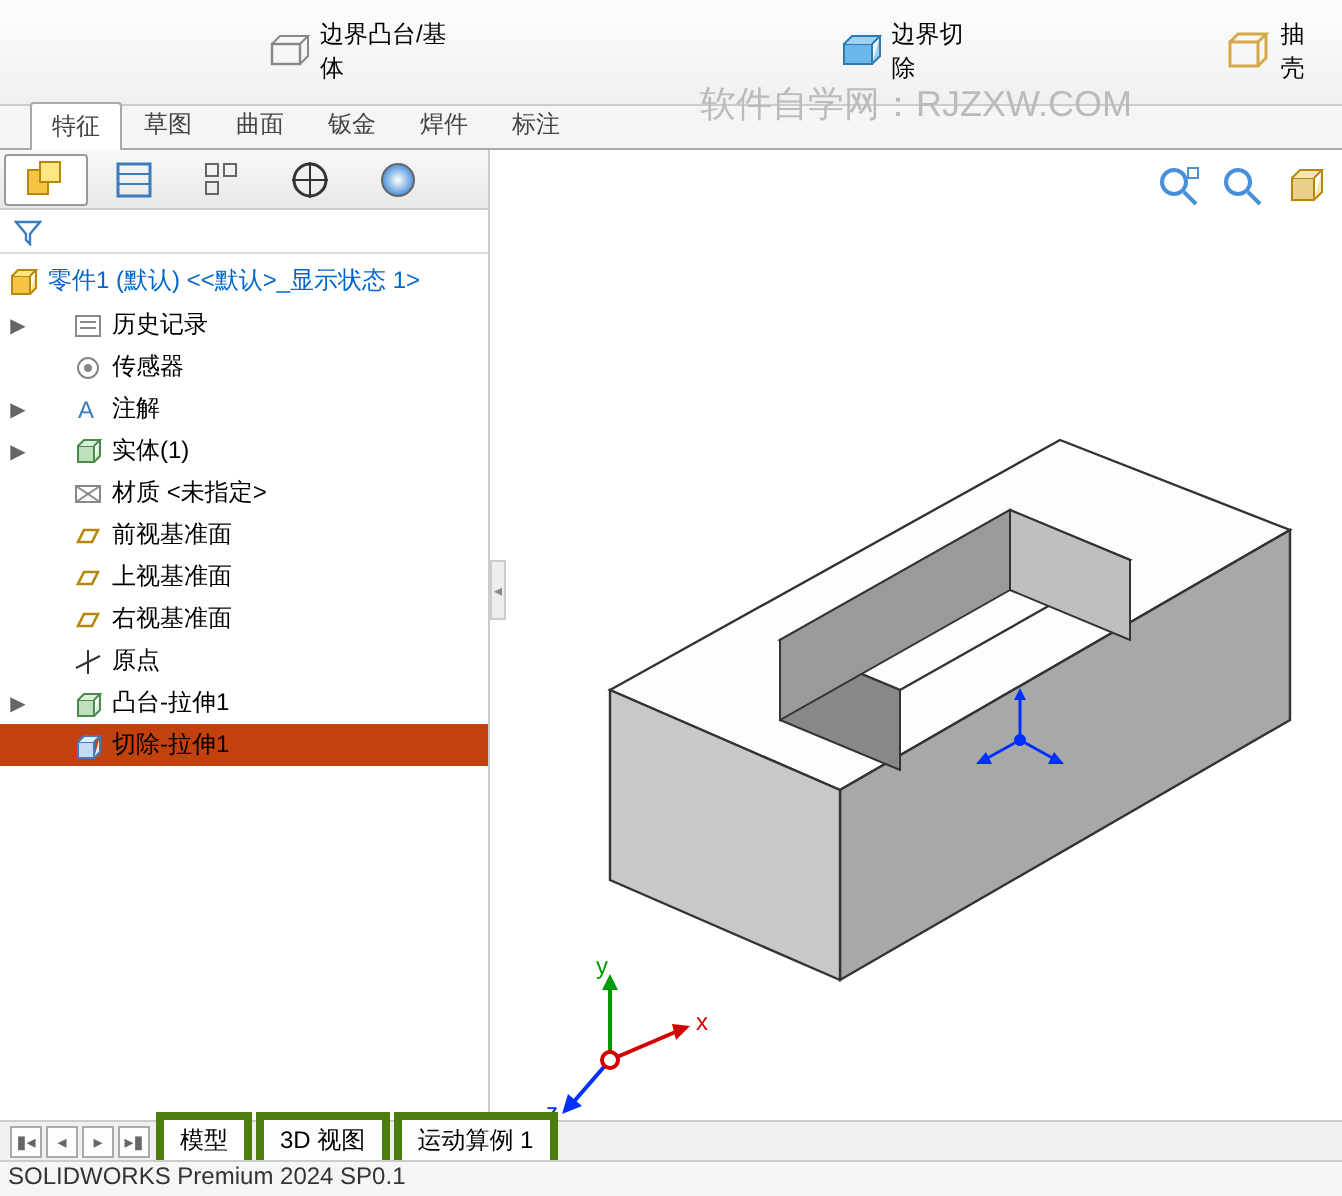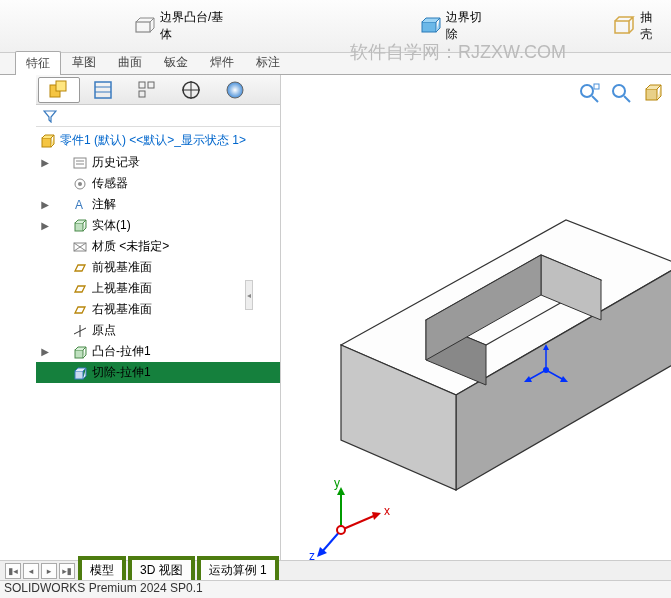--- a/index.html
+++ b/index.html
@@ -7,30 +7,30 @@
 .toolbar-top { height:53px; display:flex; align-items:center; background:linear-gradient(#fdfdfd,#f0f0f0); border-bottom:1px solid #ccc; }
 .tb-item { display:flex; align-items:center; padding:2px 10px; cursor:pointer; }
 .tb-item .ico { width:24px; height:24px; margin-right:4px; display:flex; align-items:center; justify-content:center; }
 .tb-sp1 { width:130px; }
 .tb-sp2 { width:180px; }
 .tb-sp3 { width:110px; }
 .tabs { height:22px; display:flex; align-items:flex-end; background:#f5f5f5; border-bottom:1px solid #aaa; padding-left:15px; }
 .tab { padding:3px 10px; color:#444; cursor:pointer; border:1px solid transparent; border-bottom:none; }
 .tab.active { background:#fff; border-color:#aaa; border-radius:2px 2px 0 0; position:relative; top:1px; }
 .watermark { position:absolute; left:350px; top:40px; color:#bbb; font-size:18px; }
-.main { display:flex; height:505px;margin-left:36px; }
+.main { display:flex; height:505px; }
 .sidebar { width:245px; border-right:1px solid #ccc; display:flex; flex-direction:column; }
 .side-tabs { height:30px; background:linear-gradient(#f8f8f8,#e8e8e8); border-bottom:1px solid #ccc; display:flex; align-items:center; padding:2px; gap:2px; }
 .side-tab { width:42px; height:26px; display:flex; align-items:center; justify-content:center; border:1px solid transparent; cursor:pointer; }
 .side-tab.active { background:#fff; border-color:#999; border-radius:2px; }
 .filter-row { height:22px; border-bottom:1px solid #ddd; display:flex; align-items:center; padding-left:6px; }
 .tree { flex:1; overflow:auto; padding:2px 0; }
 .tree-title { padding:3px 4px; color:#0066cc; display:flex; align-items:center; gap:4px; }
 .tree-item { padding:2px 4px; display:flex; align-items:center; gap:4px; cursor:pointer; }
-.tree-item.sel { background:#15803d; }
+.tree-item.sel { background:#c2410c; }
 .exp { width:10px; text-align:center; color:#666; font-size:10px; }
 .indent { width:14px; }
 .tico { width:16px; height:16px; display:flex; align-items:center; justify-content:center; font-size:12px; }
 .viewport { flex:1; position:relative; background:#fff; }
 .view-tools { position:absolute; top:5px; right:5px; display:flex; gap:6px; }
 .vtool { width:26px; height:26px; display:flex; align-items:center; justify-content:center; cursor:pointer; }
 .bottom-tabs { position:absolute; bottom:18px; left:0; height:20px; display:flex; align-items:center; background:#f0f0f0; border-top:1px solid #ccc; width:671px; }
 .nav-btn { width:16px; height:16px; border:1px solid #aaa; background:#fdfdfd; margin:0 1px; display:flex; align-items:center; justify-content:center; font-size:9px; color:#666; cursor:pointer; }
 .btab { padding:2px 8px; border:4px solid #4d7c0f; background:#fdfdfd; margin-left:2px; cursor:pointer; }
 .btab.active { background:#fff; border-bottom-color:#fff; }

